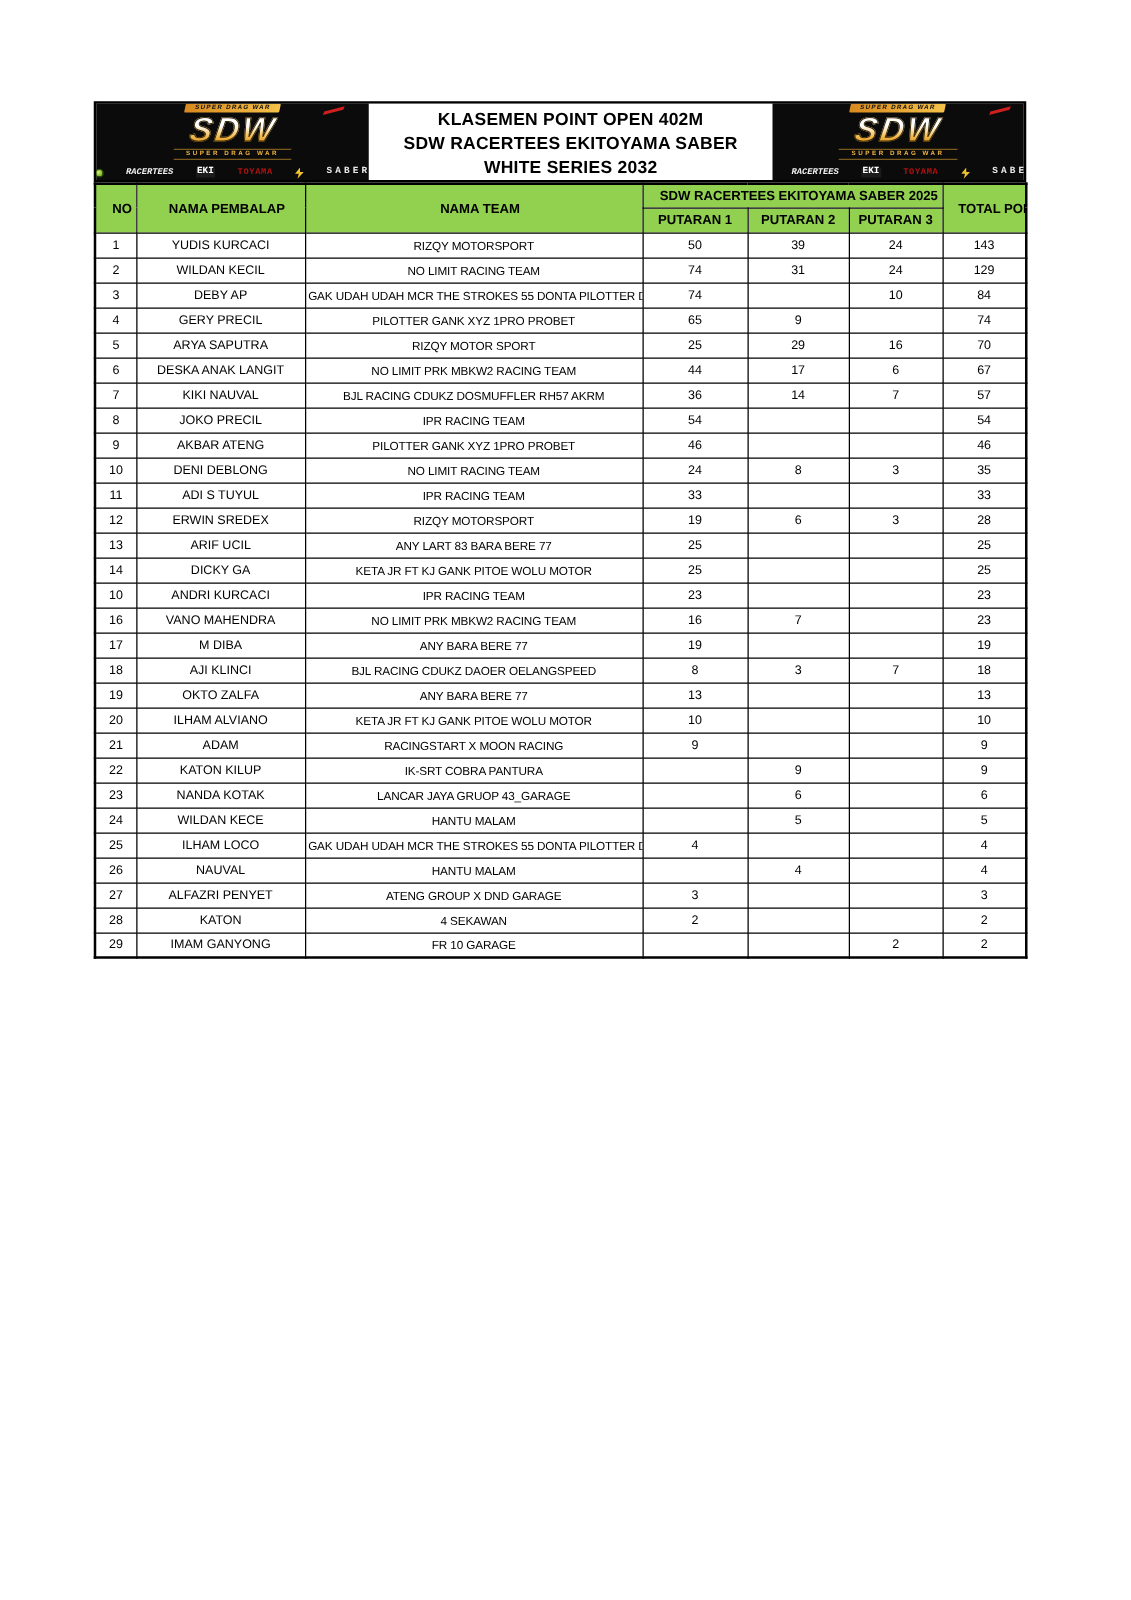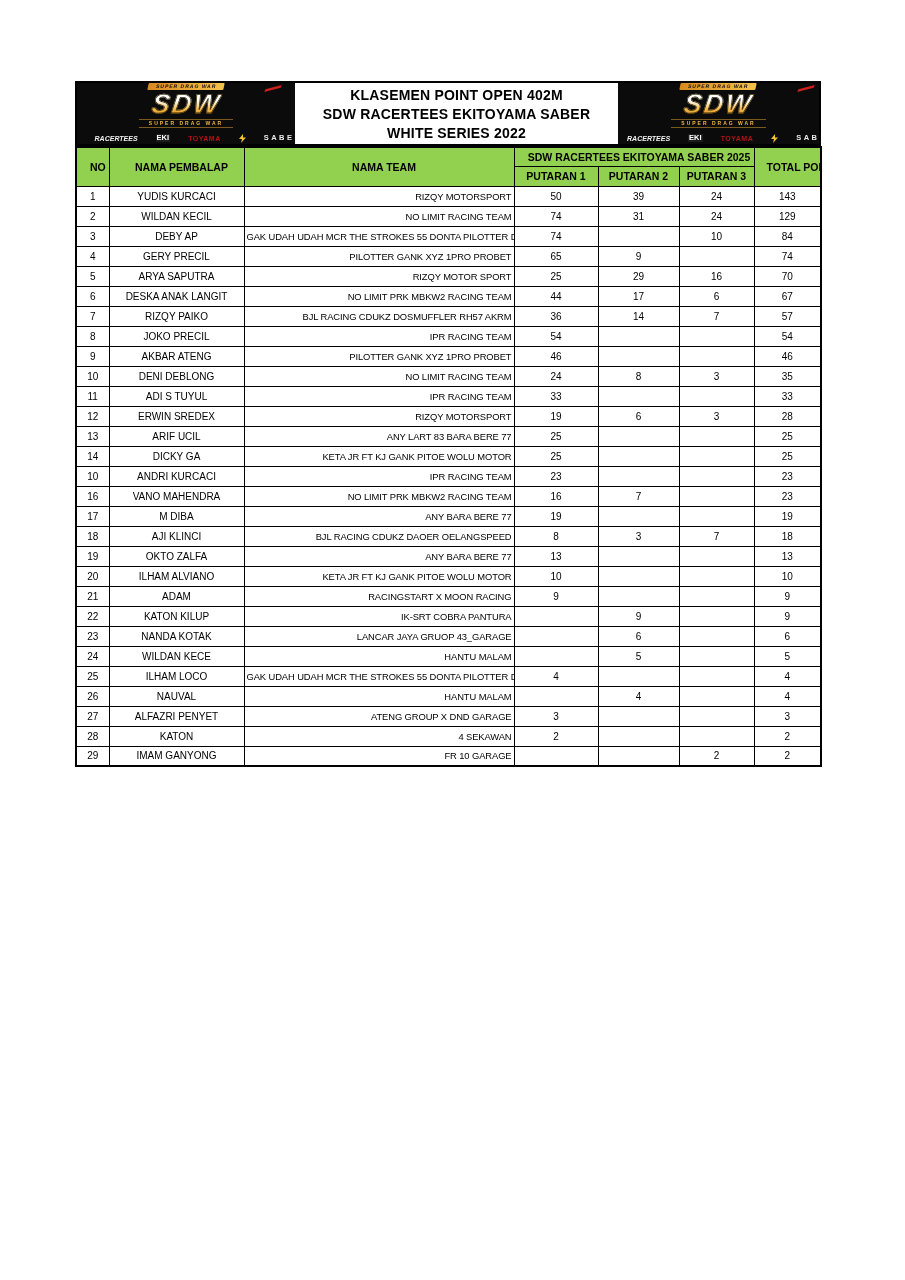--- a/index.html
+++ b/index.html
@@ -61,21 +61,21 @@
   .logo-red-slash{
     position:absolute;right:22px;top:4px;width:14px;height:3px;
     background:var(--red);transform:skewX(-35deg) rotate(-18deg);
   }
   .logo-sub{
     font-size:5px;color:#f2b544;letter-spacing:2px;font-weight:bold;
     border-top:1px solid #7a5a1d;border-bottom:1px solid #7a5a1d;
     padding:1px 10px;margin-top:1px;white-space:nowrap;
   }
   .logo-sponsors{
-    display:flex;align-items:center;gap:18px;margin-top:6px;white-space:nowrap;
+    display:flex;align-items:center;gap:18px;margin-top:6px;white-space:nowrap;font-family:Liberation Mono, monospace;
   }
   .sp-dot{
     width:7px;height:7px;border-radius:50%;
     background:radial-gradient(circle at 35% 35%, #d3f26a, #5a9e12);
     border:1px solid #2e5207;display:inline-block;
   }
   .sp-racertees{font-size:7px;font-weight:bold;font-style:italic;color:#f2f2f2;letter-spacing:0px;}
   .sp-eki{font-size:7.5px;font-weight:900;color:#ffffff;background:#1c1c1c;padding:0 1px;}
   .sp-eki-red{font-size:7px;font-weight:900;color:#b11212;letter-spacing:0.5px;filter:blur(0.4px);}
   .sp-bolt{display:inline-flex;align-items:center;}
@@ -112,21 +112,21 @@
     height:20px;
     padding:0 2px;
   }
   thead tr.group-row th{height:19px;padding-left:12px;}
   tbody td{
     font-size:10px;
     height:20px;
     padding:0 2px;
     background:#fff;
   }
-  tbody td.team-cell{font-size:9.4px;letter-spacing:-0.1px;text-align:right;}
+  tbody td.team-cell{font-size:9.4px;letter-spacing:-0.1px;}
 </style>
 </head>
 <body>
 
 <div class="doc">
 
   <div class="header-band">
 
     <div class="logo-box left">
       <div class="logo-inner">
@@ -145,21 +145,21 @@
               </svg>
           </span>
           <span class="sp-saber">SABER</span>
         </div>
       </div>
     </div>
 
     <div class="title-box">
       <div class="title-line">KLASEMEN POINT OPEN 402M</div>
       <div class="title-line">SDW RACERTEES EKITOYAMA SABER</div>
-      <div class="title-line">WHITE SERIES 2022</div>
+      <div class="title-line">WHITE SERIES 2032</div>
     </div>
 
     <div class="logo-box right">
       <div class="logo-inner">
         <div class="logo-topstrip">SUPER DRAG WAR</div>
         <div class="logo-main">SDW</div>
         <div class="logo-red-slash"></div>
         <div class="logo-sub">SUPER DRAG WAR</div>
         <div class="logo-sponsors">
           <span class="sp-dot"></span>
@@ -252,21 +252,21 @@
           <td>6</td>
           <td>DESKA ANAK LANGIT</td>
           <td class="team-cell">NO LIMIT PRK MBKW2 RACING TEAM</td>
           <td>44</td>
           <td>17</td>
           <td>6</td>
           <td>67</td>
         </tr>
         <tr>
           <td>7</td>
-          <td>RIZQY PAIKO</td>
+          <td>KIKI NAUVAL</td>
           <td class="team-cell">BJL RACING CDUKZ DOSMUFFLER RH57 AKRM</td>
           <td>36</td>
           <td>14</td>
           <td>7</td>
           <td>57</td>
         </tr>
         <tr>
           <td>8</td>
           <td>JOKO PRECIL</td>
           <td class="team-cell">IPR RACING TEAM</td>

